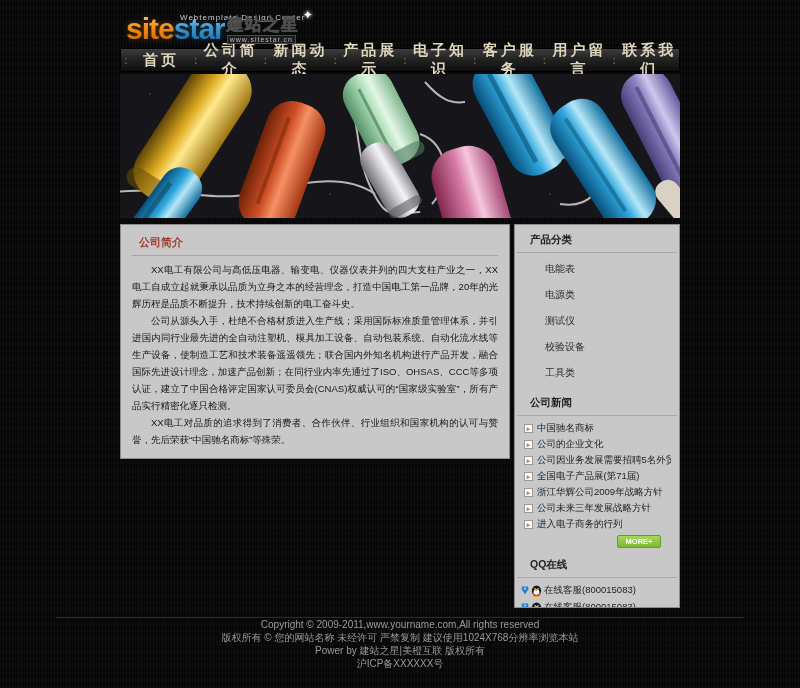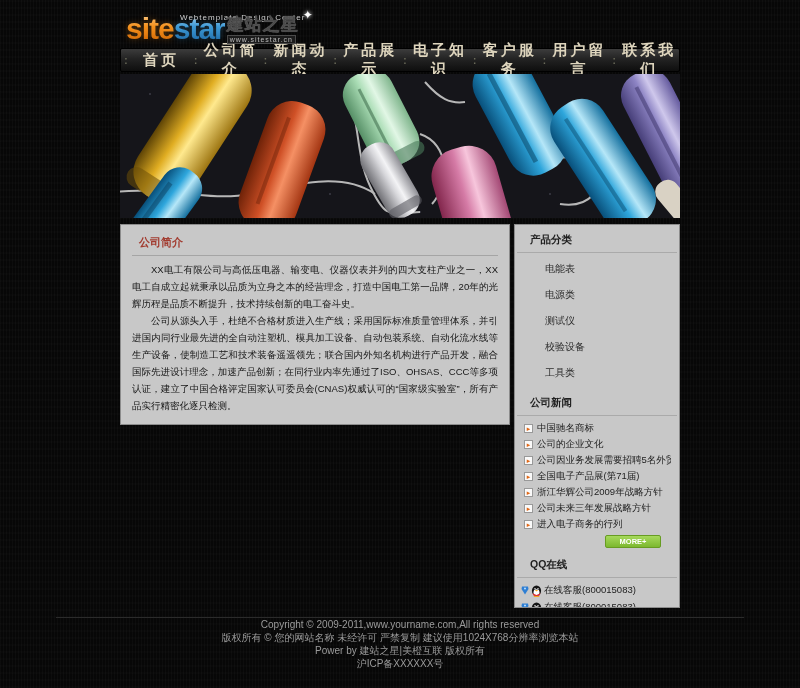--- a/index.html
+++ b/index.html
@@ -77,21 +77,21 @@
     padding:8px 13px 5px; border-bottom:1px solid #aaa; margin:0 2px; }
   .cat-list { padding:3px 0 2px; }
   .cat-item { padding:6px 12px 6px 30px; font-size:10px; color:#2c2c2c; cursor:pointer; }
 
   .news-list { padding:4px 8px 0 9px; }
   .news-item { display:flex; align-items:center; gap:4px; padding:1.5px 0;
     font-size:9.5px; color:#222; white-space:nowrap; overflow:hidden; cursor:pointer; }
   .news-bullet { flex:0 0 auto; width:9px; height:9px; background:#fafafa;
     border:1px solid #999; color:#e06818; font-size:7px; line-height:7px;
     text-align:center; font-weight:bold; }
-  .more-btn { display:block; margin:3px 10px 2px auto; width:56px;
+  .more-btn { display:block; margin:3px 10px 2px auto; width:44px;
     background:linear-gradient(#a6d95c,#7cb82f); border:1px solid #679c22;
     color:#fff; font-size:7.5px; font-weight:bold; text-align:center;
     border-radius:2px; padding:1px 0; cursor:pointer; }
 
   .qq-list { padding:4px 6px 2px 6px; }
   .qq-item { display:flex; align-items:center; gap:2px; padding:2px 0;
     font-size:9.5px; color:#222; cursor:pointer; }
   .qq-item svg { flex:0 0 auto; }
 
   
@@ -270,20 +270,21 @@
       </g>
     </svg>
   </div>
 
   <div class="main">
 
     <div class="panel intro">
       <div class="intro-title">公司简介</div>
       <p>XX电工有限公司与高低压电器、输变电、仪器仪表并列的四大支柱产业之一，XX电工自成立起就秉承以品质为立身之本的经营理念，打造中国电工第一品牌，20年的光辉历程是品质不断提升，技术持续创新的电工奋斗史。</p>
       <p>公司从源头入手，杜绝不合格材质进入生产线；采用国际标准质量管理体系，并引进国内同行业最先进的全自动注塑机、模具加工设备、自动包装系统、自动化流水线等生产设备，使制造工艺和技术装备遥遥领先；联合国内外知名机构进行产品开发，融合国际先进设计理念，加速产品创新；在同行业内率先通过了ISO、OHSAS、CCC等多项认证，建立了中国合格评定国家认可委员会(CNAS)权威认可的“国家级实验室”，所有产品实行精密化逐只检测。</p>
+      <p>XX电工对品质的追求得到了消费者、合作伙伴、行业组织和国家机构的认可与赞誉，先后荣获“中国驰名商标”等殊荣。</p>
     </div>
 
     <div class="panel sidebar">
 
       <div class="side-title">产品分类</div>
       <div class="cat-list">
         <div class="cat-item">电能表</div>
         <div class="cat-item">电源类</div>
         <div class="cat-item">测试仪</div>
         <div class="cat-item">校验设备</div>

